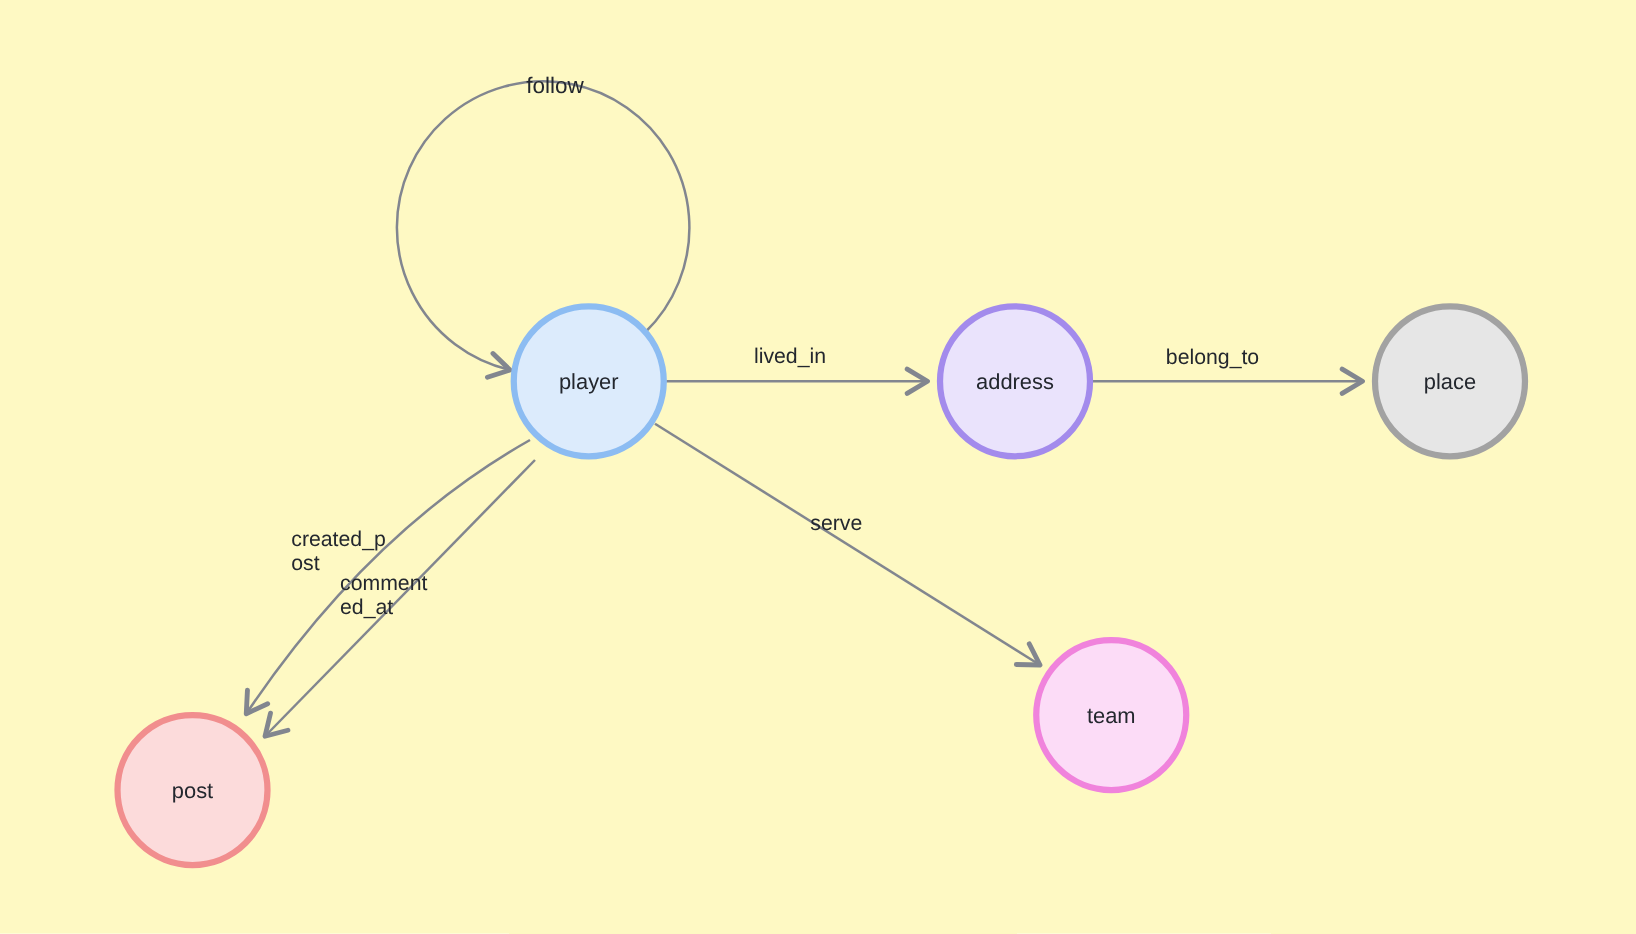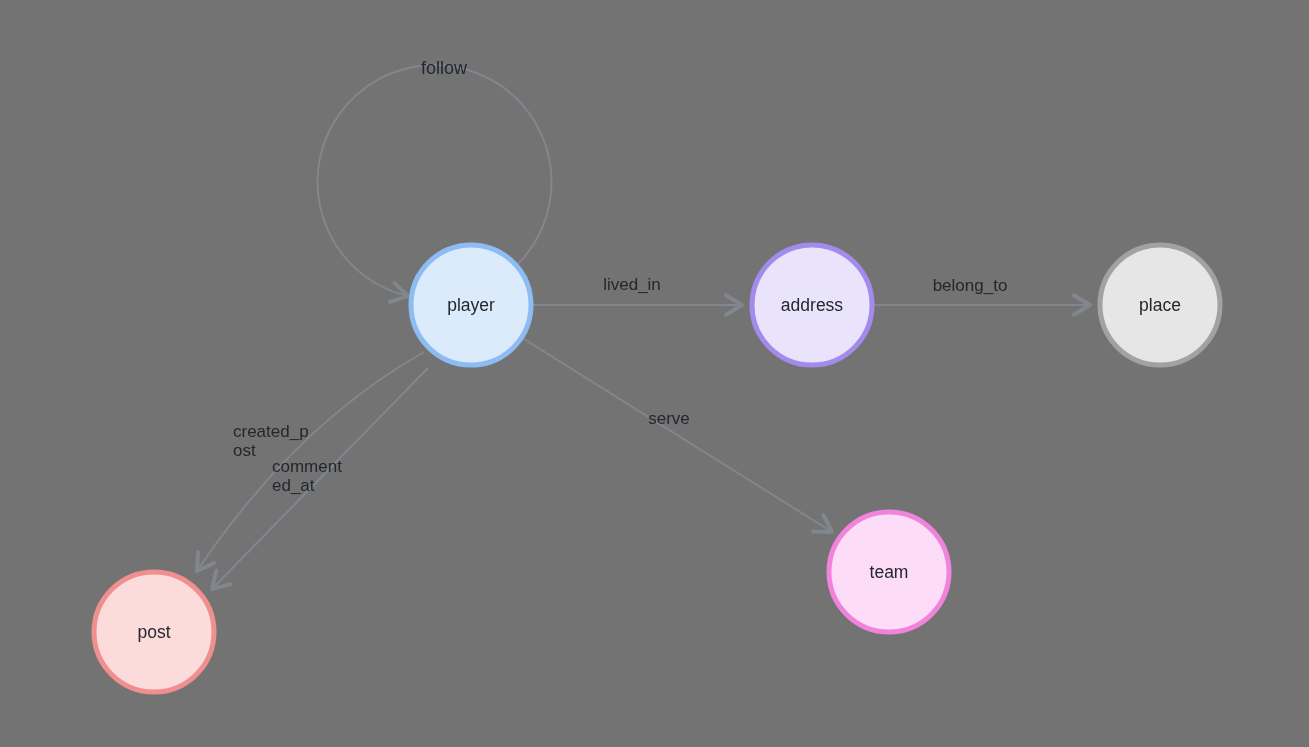--- a/index.html
+++ b/index.html
@@ -36,21 +36,21 @@
     text-anchor: start;
   }
   .loop-label {
     font-size: 18px;
     text-anchor: middle;
   }
 </style>
 </head>
 <body>
 
-<div class="graph-canvas-wrap" style="background: #737373;">
+<div class="graph-canvas-wrap" style="background: #fef9c3;">
   <svg width="1309" height="747" viewBox="0 0 1309 747">
 
     <defs>
       <marker id="arrowhead" viewBox="0 0 12 12" refX="10" refY="6" markerWidth="13" markerHeight="13" orient="auto">
         <path d="M 2.5 1.5 L 10 6 L 2.5 10.5" fill="none" stroke="#82868f" stroke-width="1.8" stroke-linecap="round" stroke-linejoin="round"></path>
       </marker>
     </defs>
 
     <path class="edge-line" d="M 516 266 A 117 117 0 1 0 408 296" marker-end="url(#arrowhead)" style="stroke: rgb(130, 134, 143);"></path>
     <text class="loop-label" x="444" y="74" style="fill: rgb(35, 39, 46);">follow</text>

